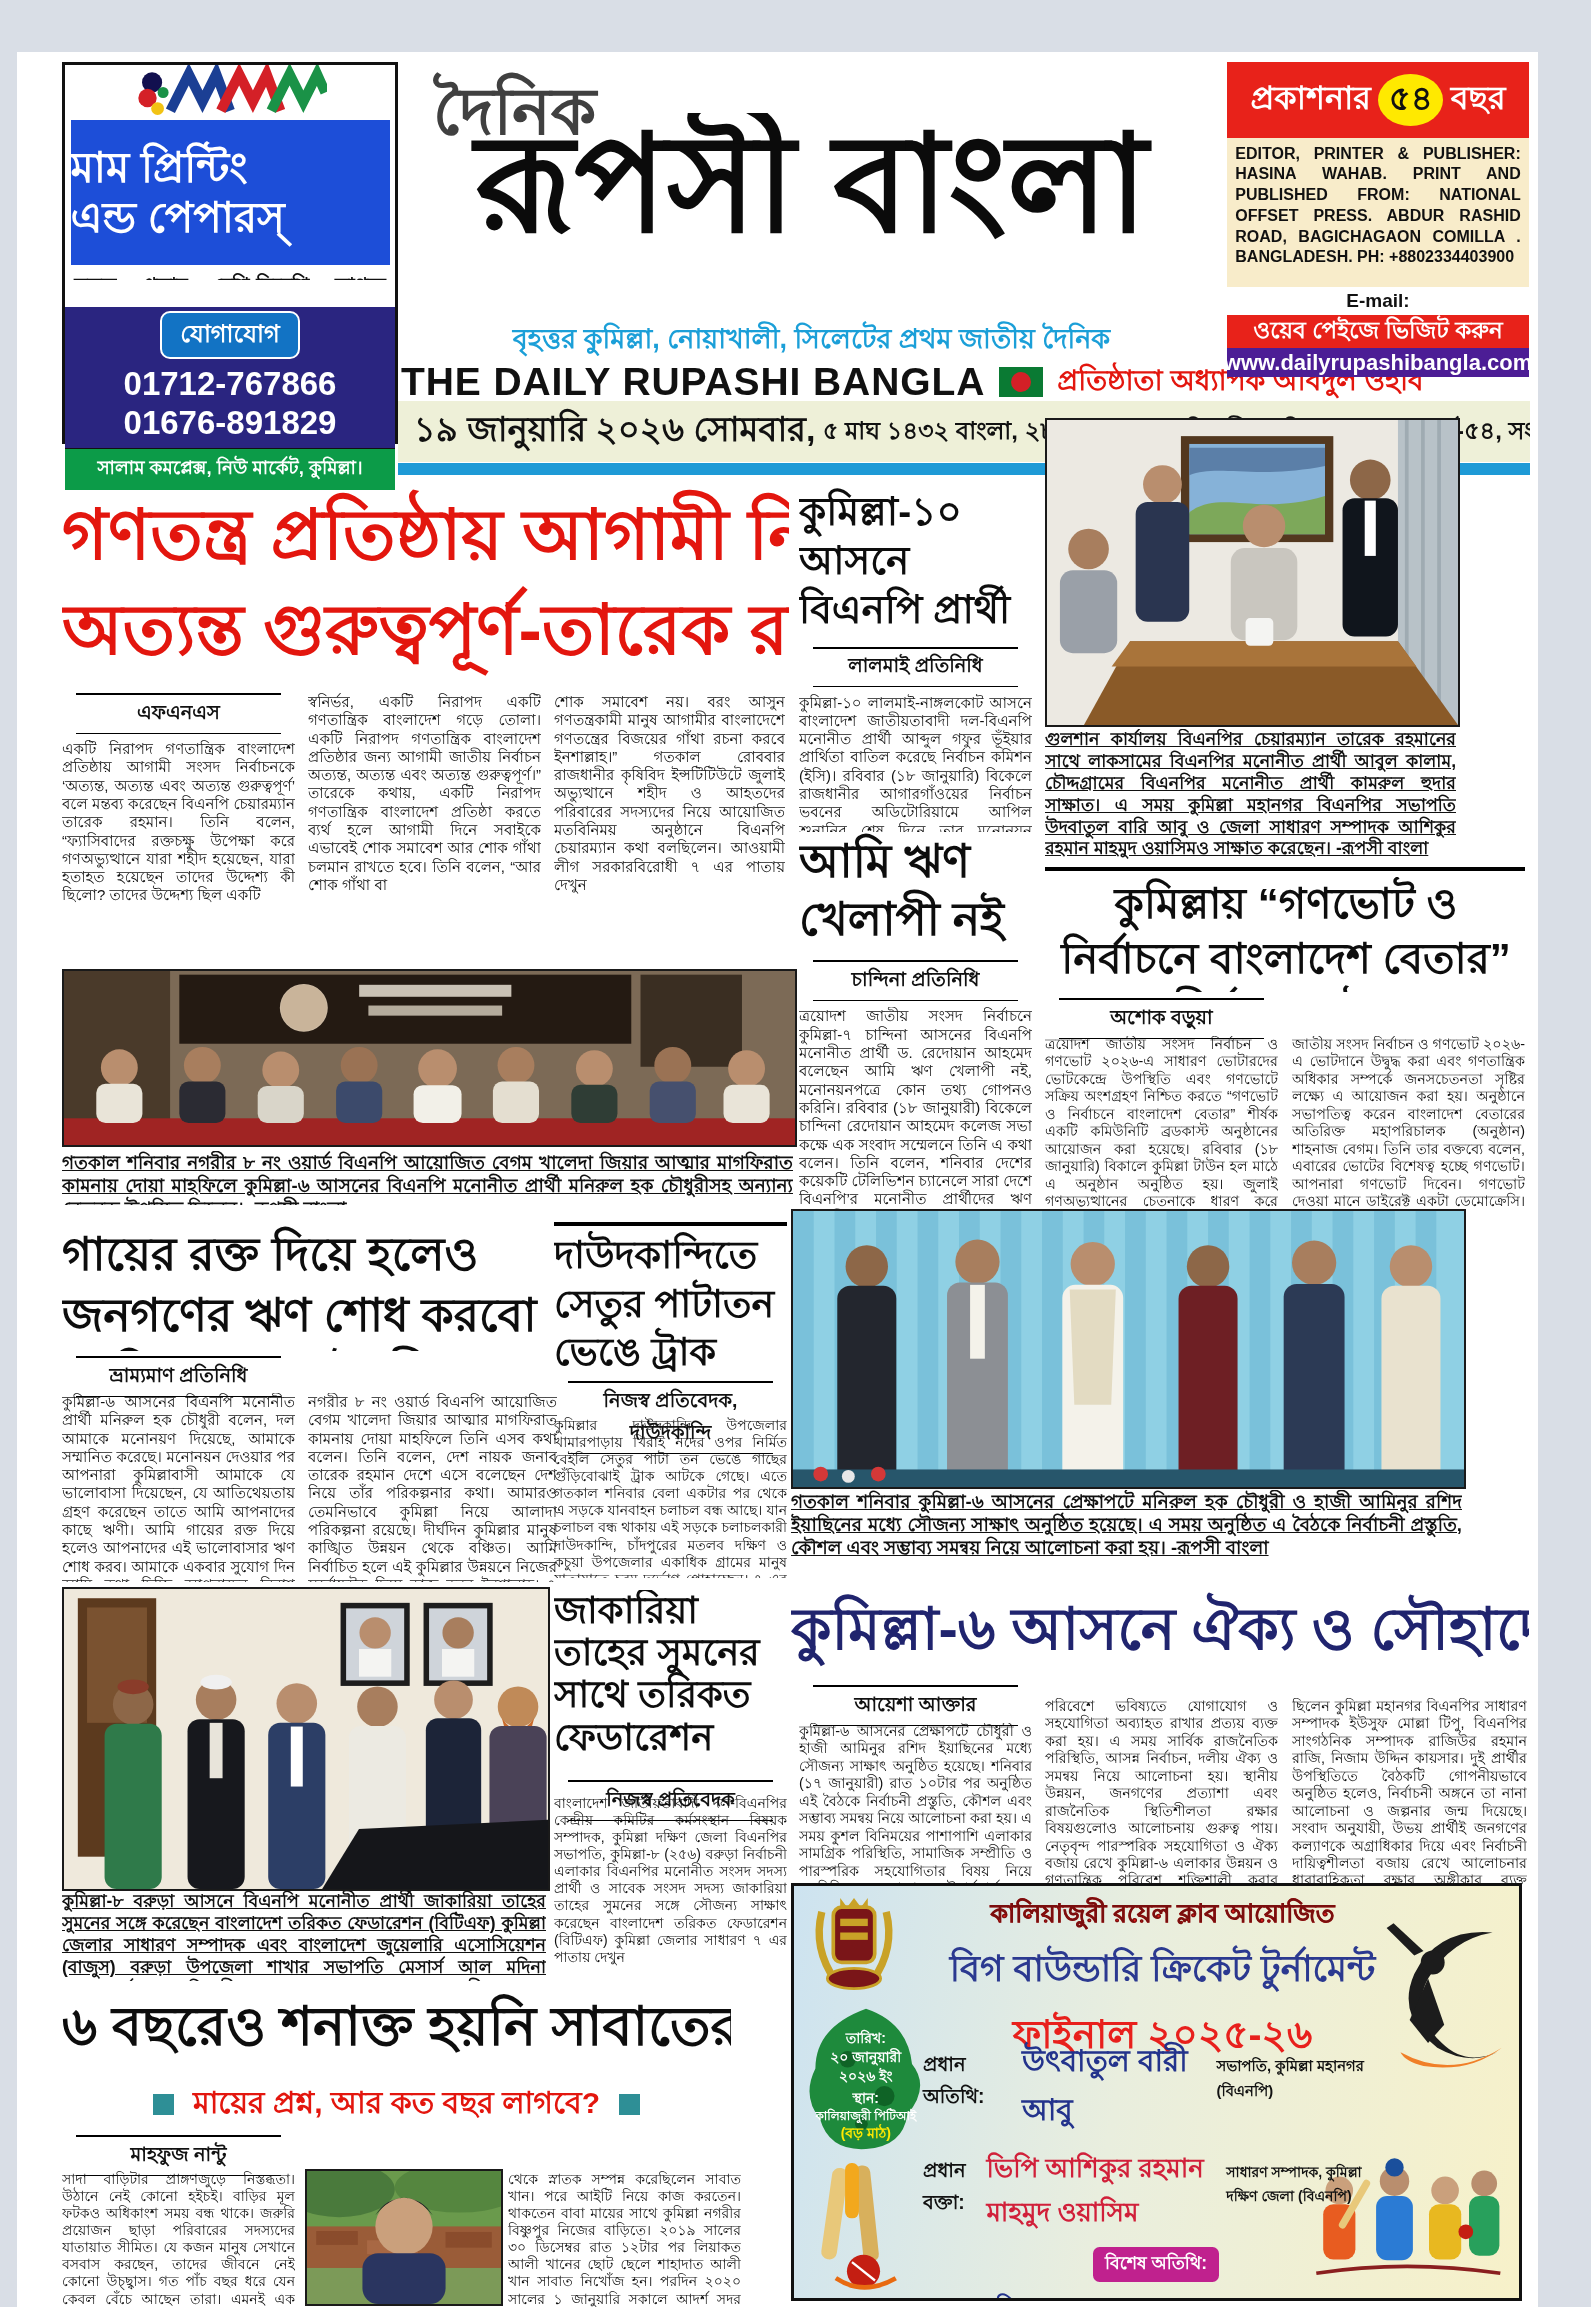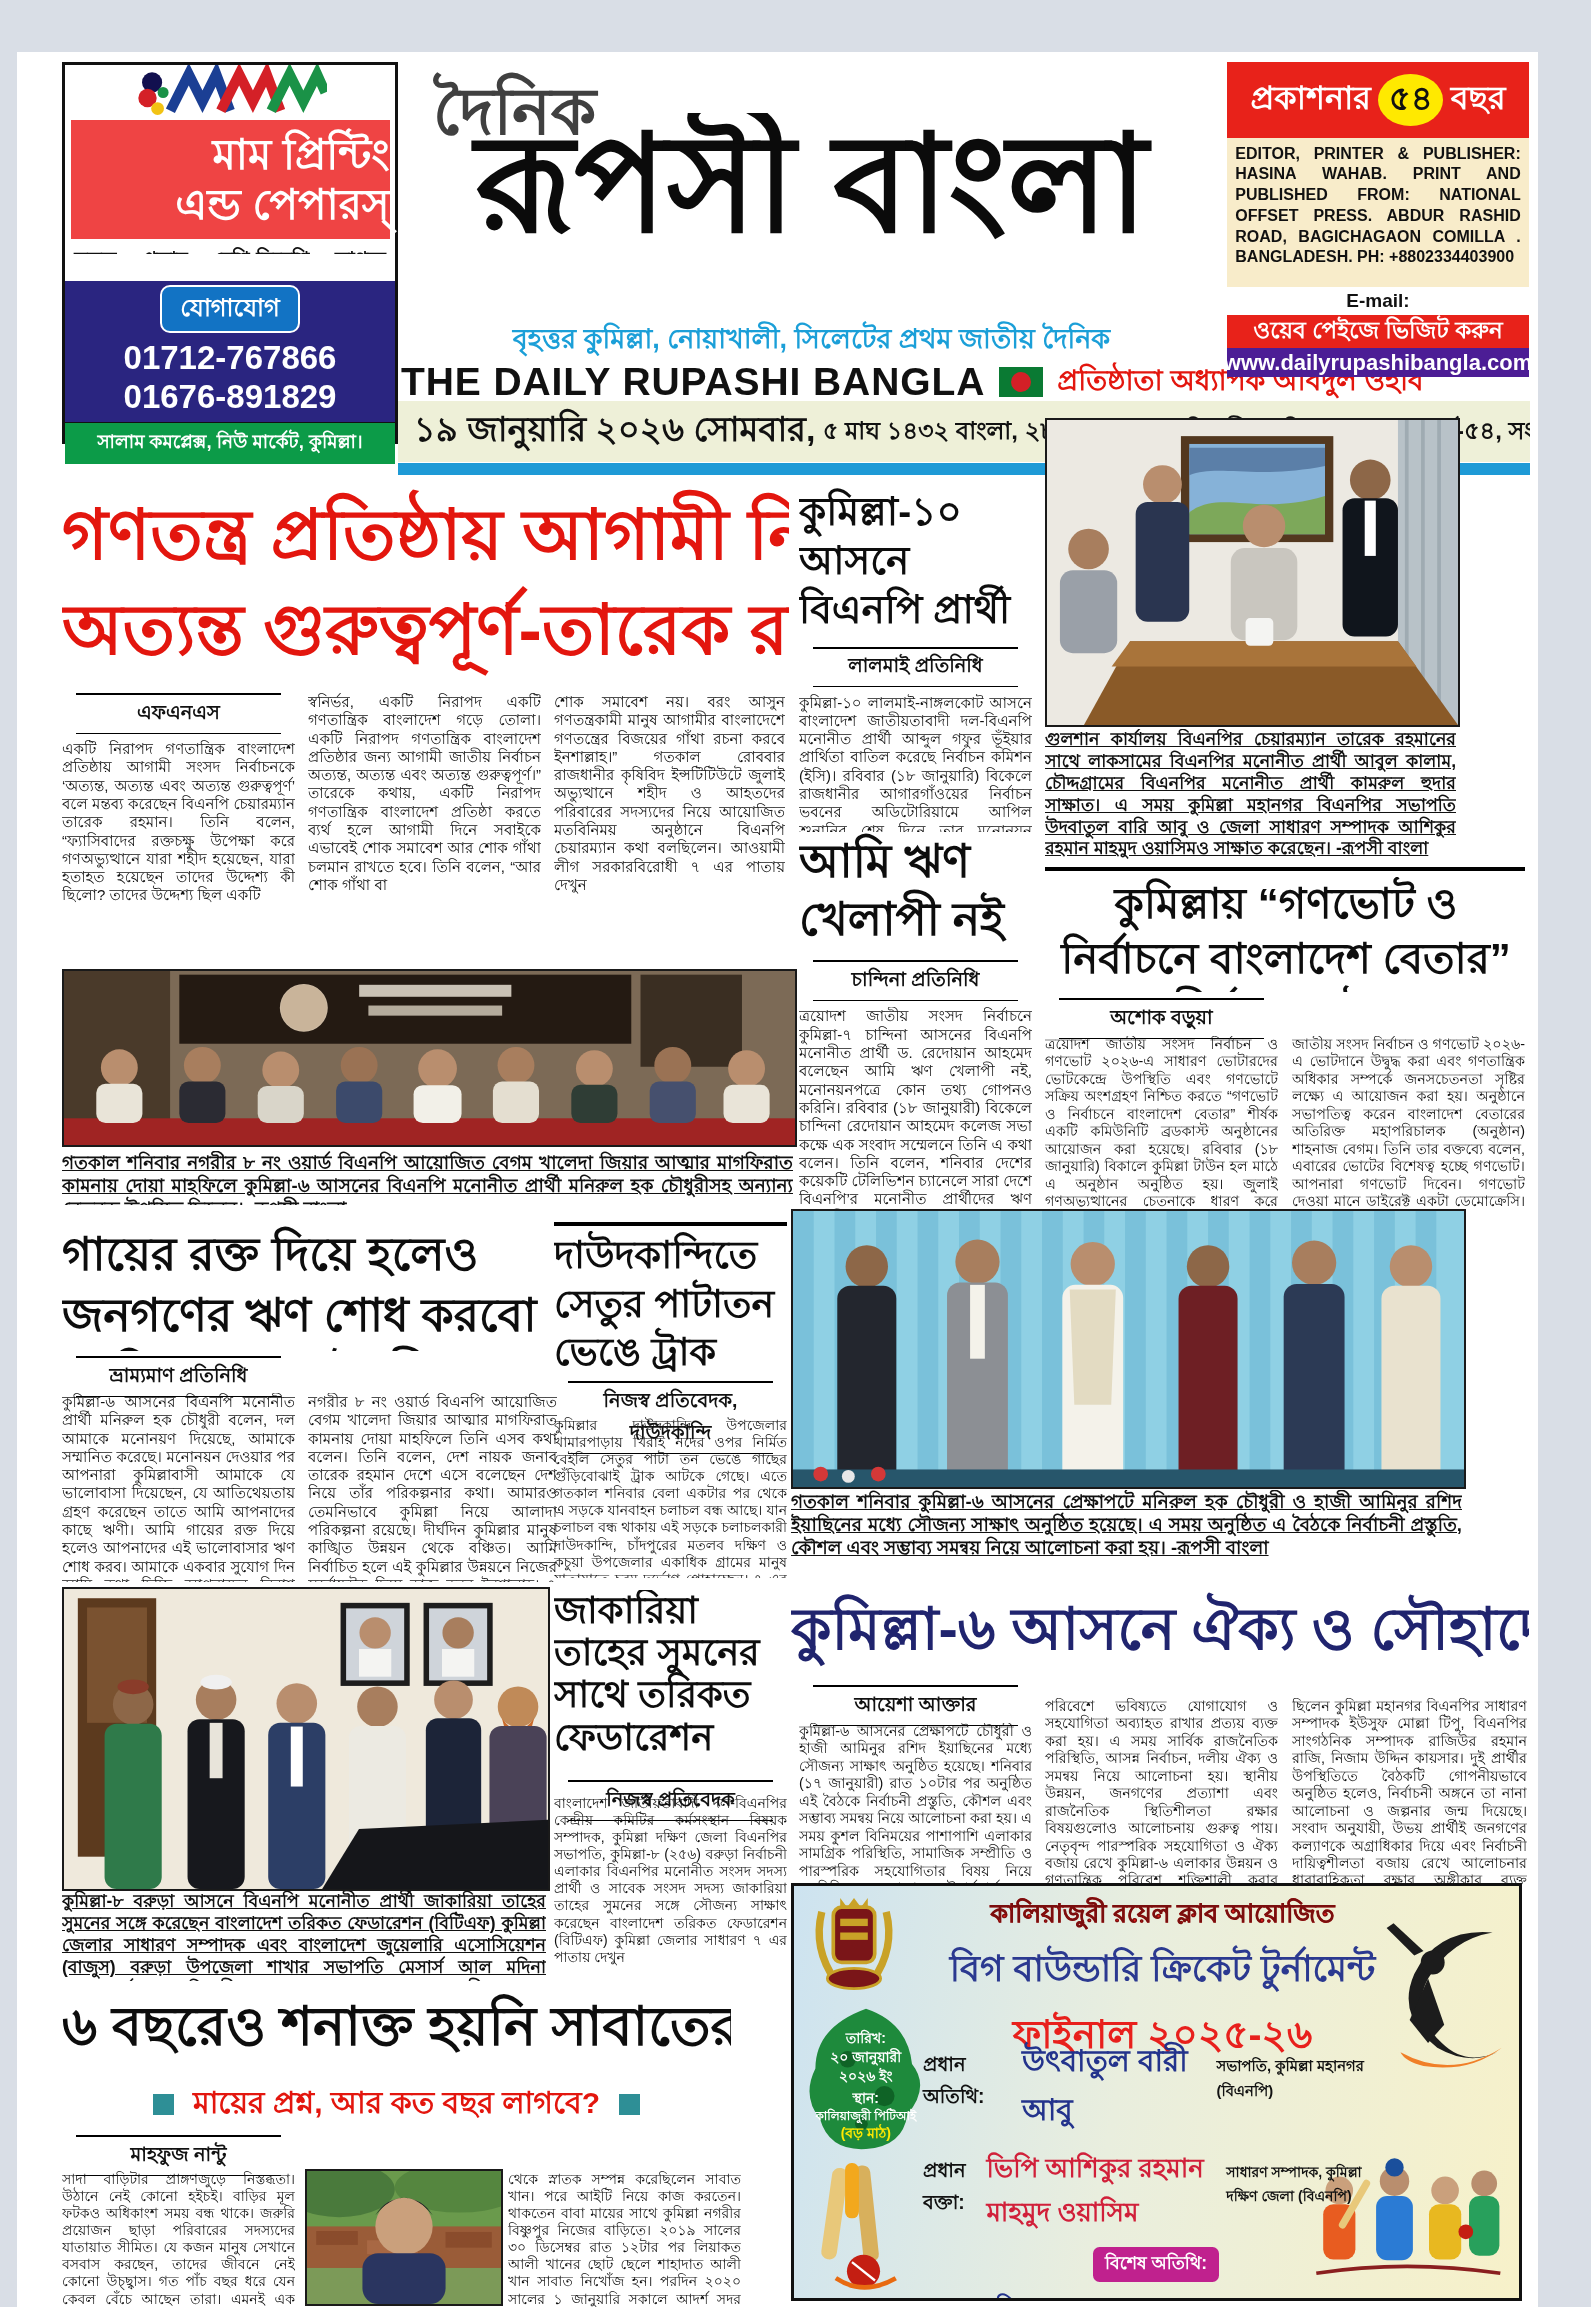--- a/index.html
+++ b/index.html
@@ -31,21 +31,21 @@
     <svg width="194" height="55" viewBox="0 0 420 120">
       <circle cx="40" cy="38" r="22" fill="#12104f"></circle>
         <circle cx="30" cy="72" r="20" fill="#d42027"></circle>
       <circle cx="52" cy="95" r="14" fill="#f2c314"></circle>
         <circle cx="64" cy="60" r="12" fill="#1a9247"></circle>
       <path d="M80 100 L120 20 L150 80 L180 20 L210 100" stroke="#1b3f94" stroke-width="22" fill="none"></path>
       <path d="M190 100 L230 20 L260 80 L290 20 L320 100" stroke="#d42027" stroke-width="22" fill="none"></path>
       <path d="M300 100 L340 20 L370 80 L400 20 L418 60" stroke="#1a9247" stroke-width="22" fill="none"></path>
     </svg>
   </div>
-  <div style="background:#ef4444;color:#fff;margin:0 5.5px;padding:10px 0;text-align:right;font-weight:900;font-size:42px;line-height:1.18;">
+  <div style="background:#1d4ed8;color:#fff;margin:0 5.5px;padding:23px 0;text-align:left;font-weight:900;font-size:42px;line-height:1.18;">
     <div>মাম প্রিন্টিং</div>
     <div>এন্ড পেপারস্</div>
   </div>
   <div style="flex:1;padding:7.4px 9.2px;font-size:20px;font-weight:bold;line-height:1.3;text-align:justify;overflow:hidden;">সকল প্রকার দেশি-বিদেশি কাগজ পাইকারী ও খুচরা বিক্রয় করার বিশ্বস্ত প্রতিষ্ঠান। এখানে সকল প্রকার ছাপার কাজ করা হয়।</div>
   <div style="background:#2a2580;padding:4.6px 0 1.8px 0;text-align:center;margin-top:27px;">
     <span class="abs" style="position:static;display:inline-block;background:#1273c4;border:2.3px solid #fff;border-radius:10px;color:#fff;font-weight:900;font-size:24px;padding:1.8px 18.5px;">যোগাযোগ</span>
   </div>
   <div style="background:#2a2580;color:#fff;text-align:center;font-weight:900;font-size:33px;line-height:1.2;padding:2.8px 0 5.5px 0;">
     <div>01712-767866</div>
     <div>01676-891829</div>

